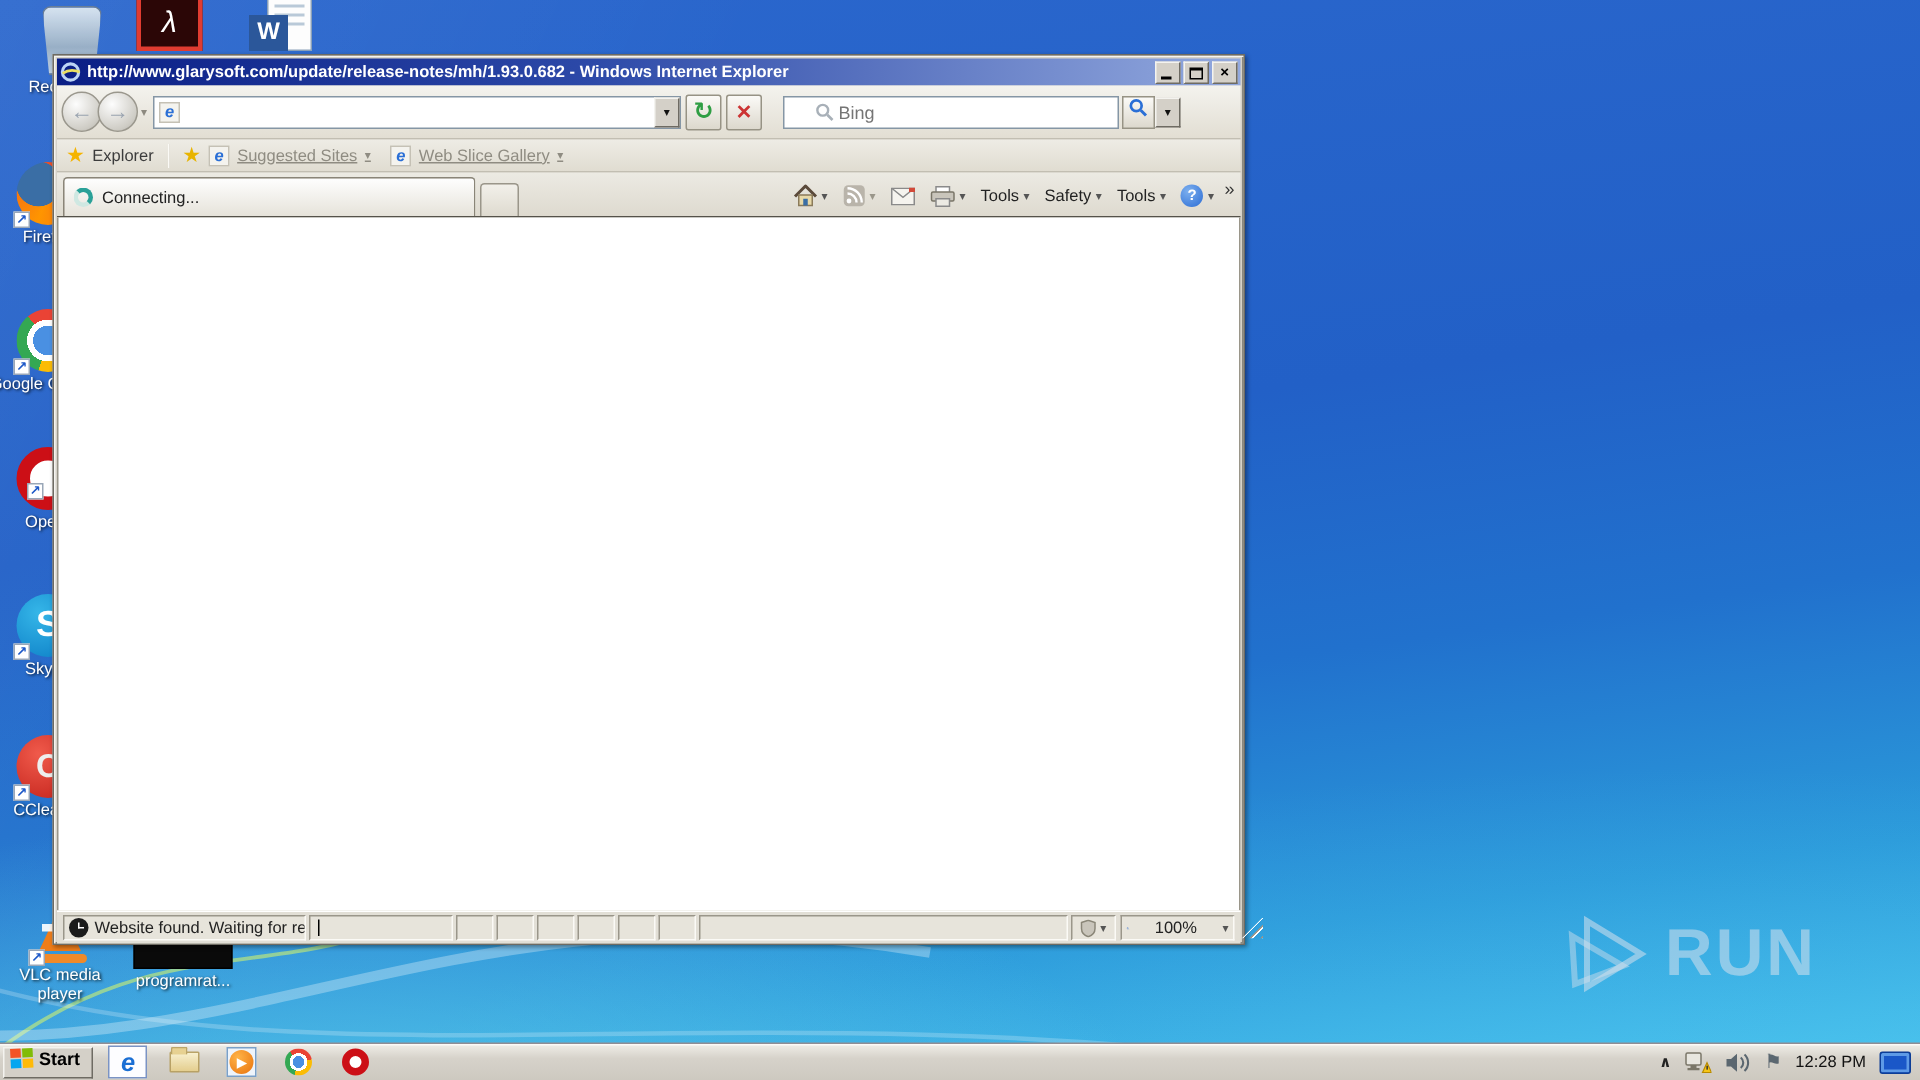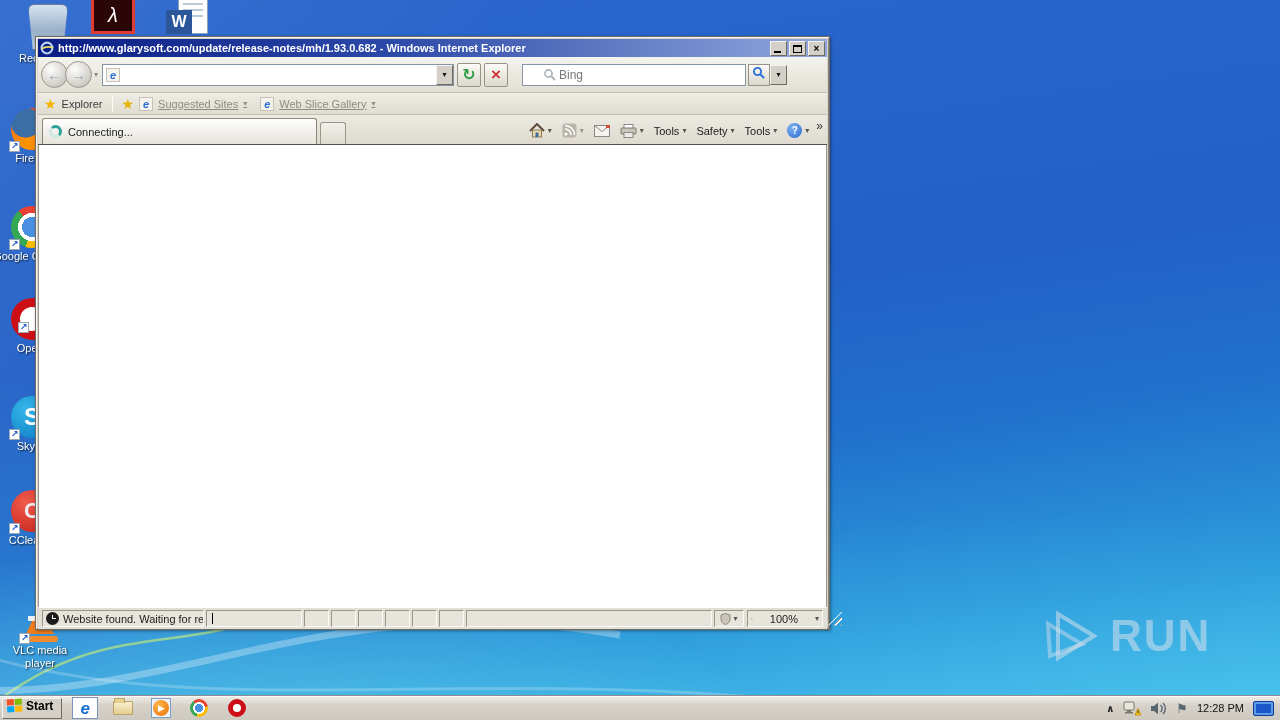--- a/index.html
+++ b/index.html
@@ -252,20 +252,24 @@
   <div class="dicon" style="left:12px;top:604px;width:56px;">
     <div class="ig art-vlc">
       <div class="cone"></div>
         <div class="stripe"></div>
         <div class="base"></div>
       <div class="shortcut">↗</div>
     </div>
     <div class="lbl" style="width:76px;margin-left:-10px;">VLC media player</div>
   </div>
 
+  <div class="dicon" style="left:82px;top:610px;width:80px;">
+    <div class="ig art-black"></div>
+    <div class="lbl" style="width:100px;margin-left:-10px;">programrat...</div>
+  </div>
 
   <div class="wm">
     <svg width="66" height="56" viewBox="0 0 66 56">
       <path d="M20,6 L56,28 L20,50 Z" fill="none" stroke="rgba(214,224,236,.55)" stroke-width="4"></path>
       <path d="M10,16 L44,36 L12,48 Z" fill="none" stroke="rgba(214,224,236,.45)" stroke-width="4"></path>
     </svg>
     <span>RUN</span>
   </div>
 
   <div class="win">

